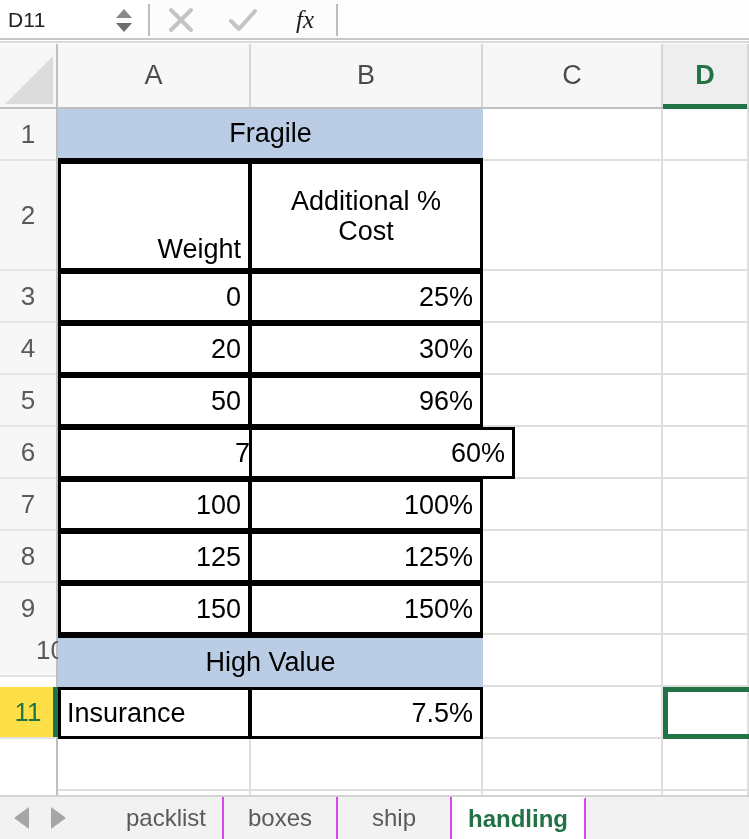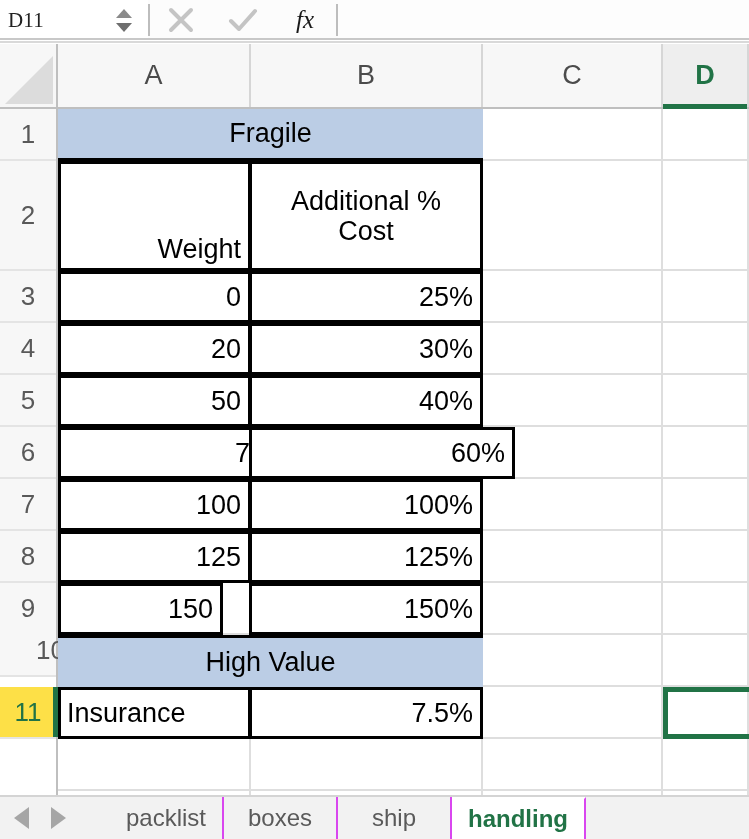--- a/index.html
+++ b/index.html
@@ -14,21 +14,21 @@
   #formula-bar {
     position: absolute; left: 0; top: 0;
     width: 749px; height: 40px;
     background: #fcfcfc;
     display: flex; align-items: stretch;
   }
   #name-box {
     position: relative;
     width: 148px; height: 40px;
     background: #ffffff;
-    display: flex; align-items: center; font-family: Liberation Serif, serif;
+    display: flex; align-items: center;
   }
   #name-box-value {
     padding-left: 8px;
     font-size: 21px; color: #222222;
     letter-spacing: .2px;
     line-height: 40px;
   }
   #name-box-spinner {
     position: absolute; right: 14px; top: 0;
     height: 40px; width: 20px;
@@ -309,28 +309,28 @@
     <div class="cell fill-blue c-center b-top" style="left:0px; top:526px; width:425px; height:52px;">High Value</div>
 
     <div class="cell bordered c-left-mid" style="left:0px; top:578px; width:193px; height:52px;">Insurance</div>
     <div class="cell bordered c-right-mid" style="left:191px; top:578px; width:234px; height:52px;">7.5%</div>
 
   <div class="cell bordered c-right-mid" style="left: 0px; top: 162px; width: 193px; height: 52px;">0</div>
       <div class="cell bordered c-right-mid" style="left: 191px; top: 162px; width: 234px; height: 52px;">25%</div>
       <div class="cell bordered c-right-mid" style="left: 0px; top: 214px; width: 193px; height: 52px;">20</div>
       <div class="cell bordered c-right-mid" style="left: 191px; top: 214px; width: 234px; height: 52px;">30%</div>
       <div class="cell bordered c-right-mid" style="left: 0px; top: 266px; width: 193px; height: 52px;">50</div>
-      <div class="cell bordered c-right-mid" style="left: 191px; top: 266px; width: 234px; height: 52px;">40%</div>
+      <div class="cell bordered c-right-mid" style="left: 191px; top: 266px; width: 234px; height: 52px;">96%</div>
       <div class="cell bordered c-right-mid" style="left: 0px; top: 318px; width: 217px; height: 52px;">75</div>
       <div class="cell bordered c-right-mid" style="left: 191px; top: 318px; width: 266px; height: 52px;">60%</div>
       <div class="cell bordered c-right-mid" style="left: 0px; top: 370px; width: 193px; height: 52px;">100</div>
       <div class="cell bordered c-right-mid" style="left: 191px; top: 370px; width: 234px; height: 52px;">100%</div>
       <div class="cell bordered c-right-mid" style="left: 0px; top: 422px; width: 193px; height: 52px;">125</div>
       <div class="cell bordered c-right-mid" style="left: 191px; top: 422px; width: 234px; height: 52px;">125%</div>
-      <div class="cell bordered c-right-mid" style="left: 0px; top: 474px; width: 165px; height: 52px;">150</div>
+      <div class="cell bordered c-right-mid" style="left: 0px; top: 474px; width: 193px; height: 52px;">150</div>
       <div class="cell bordered c-right-mid" style="left: 191px; top: 474px; width: 234px; height: 52px;">150%</div>
       <div id="selection-box" style="left:605px; top:578px; width:110px; height:52px;"></div>
     </div>
 </div>
 
 <div id="sheet-bar">
   <div id="tab-nav">
     <span class="nav-arrow nav-left"></span>
     <span class="nav-arrow nav-right"></span>
   </div>

